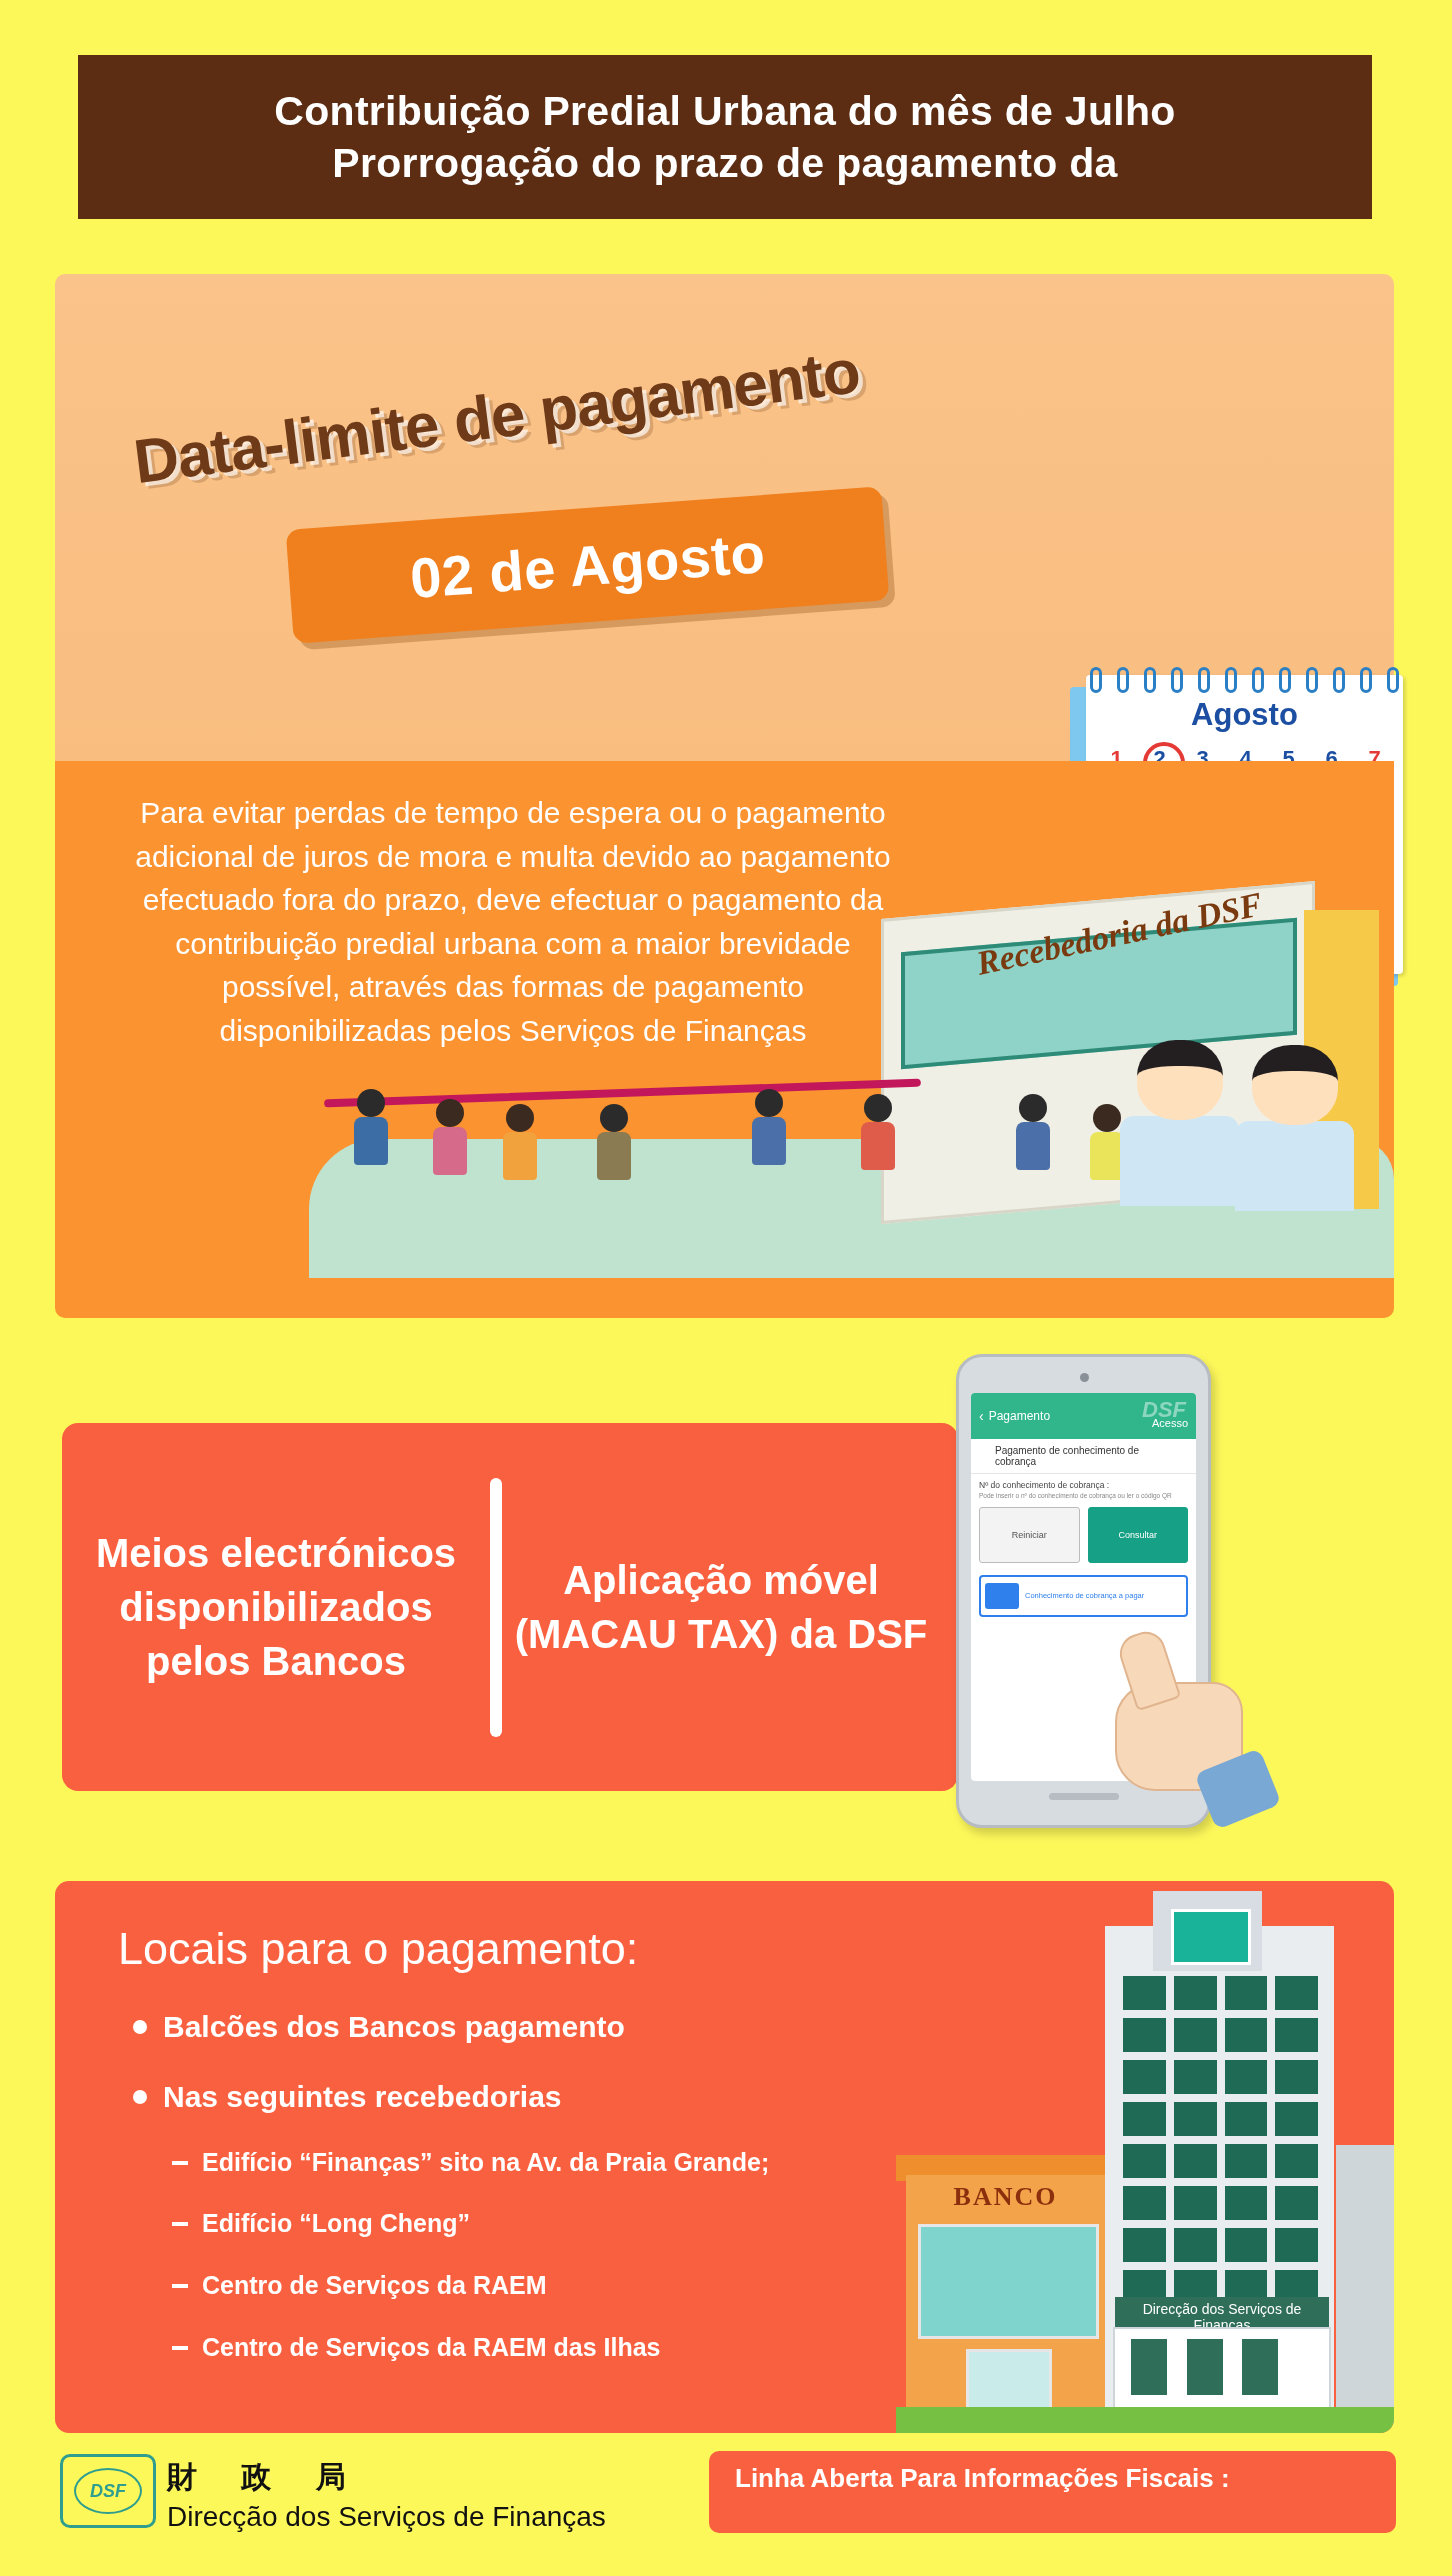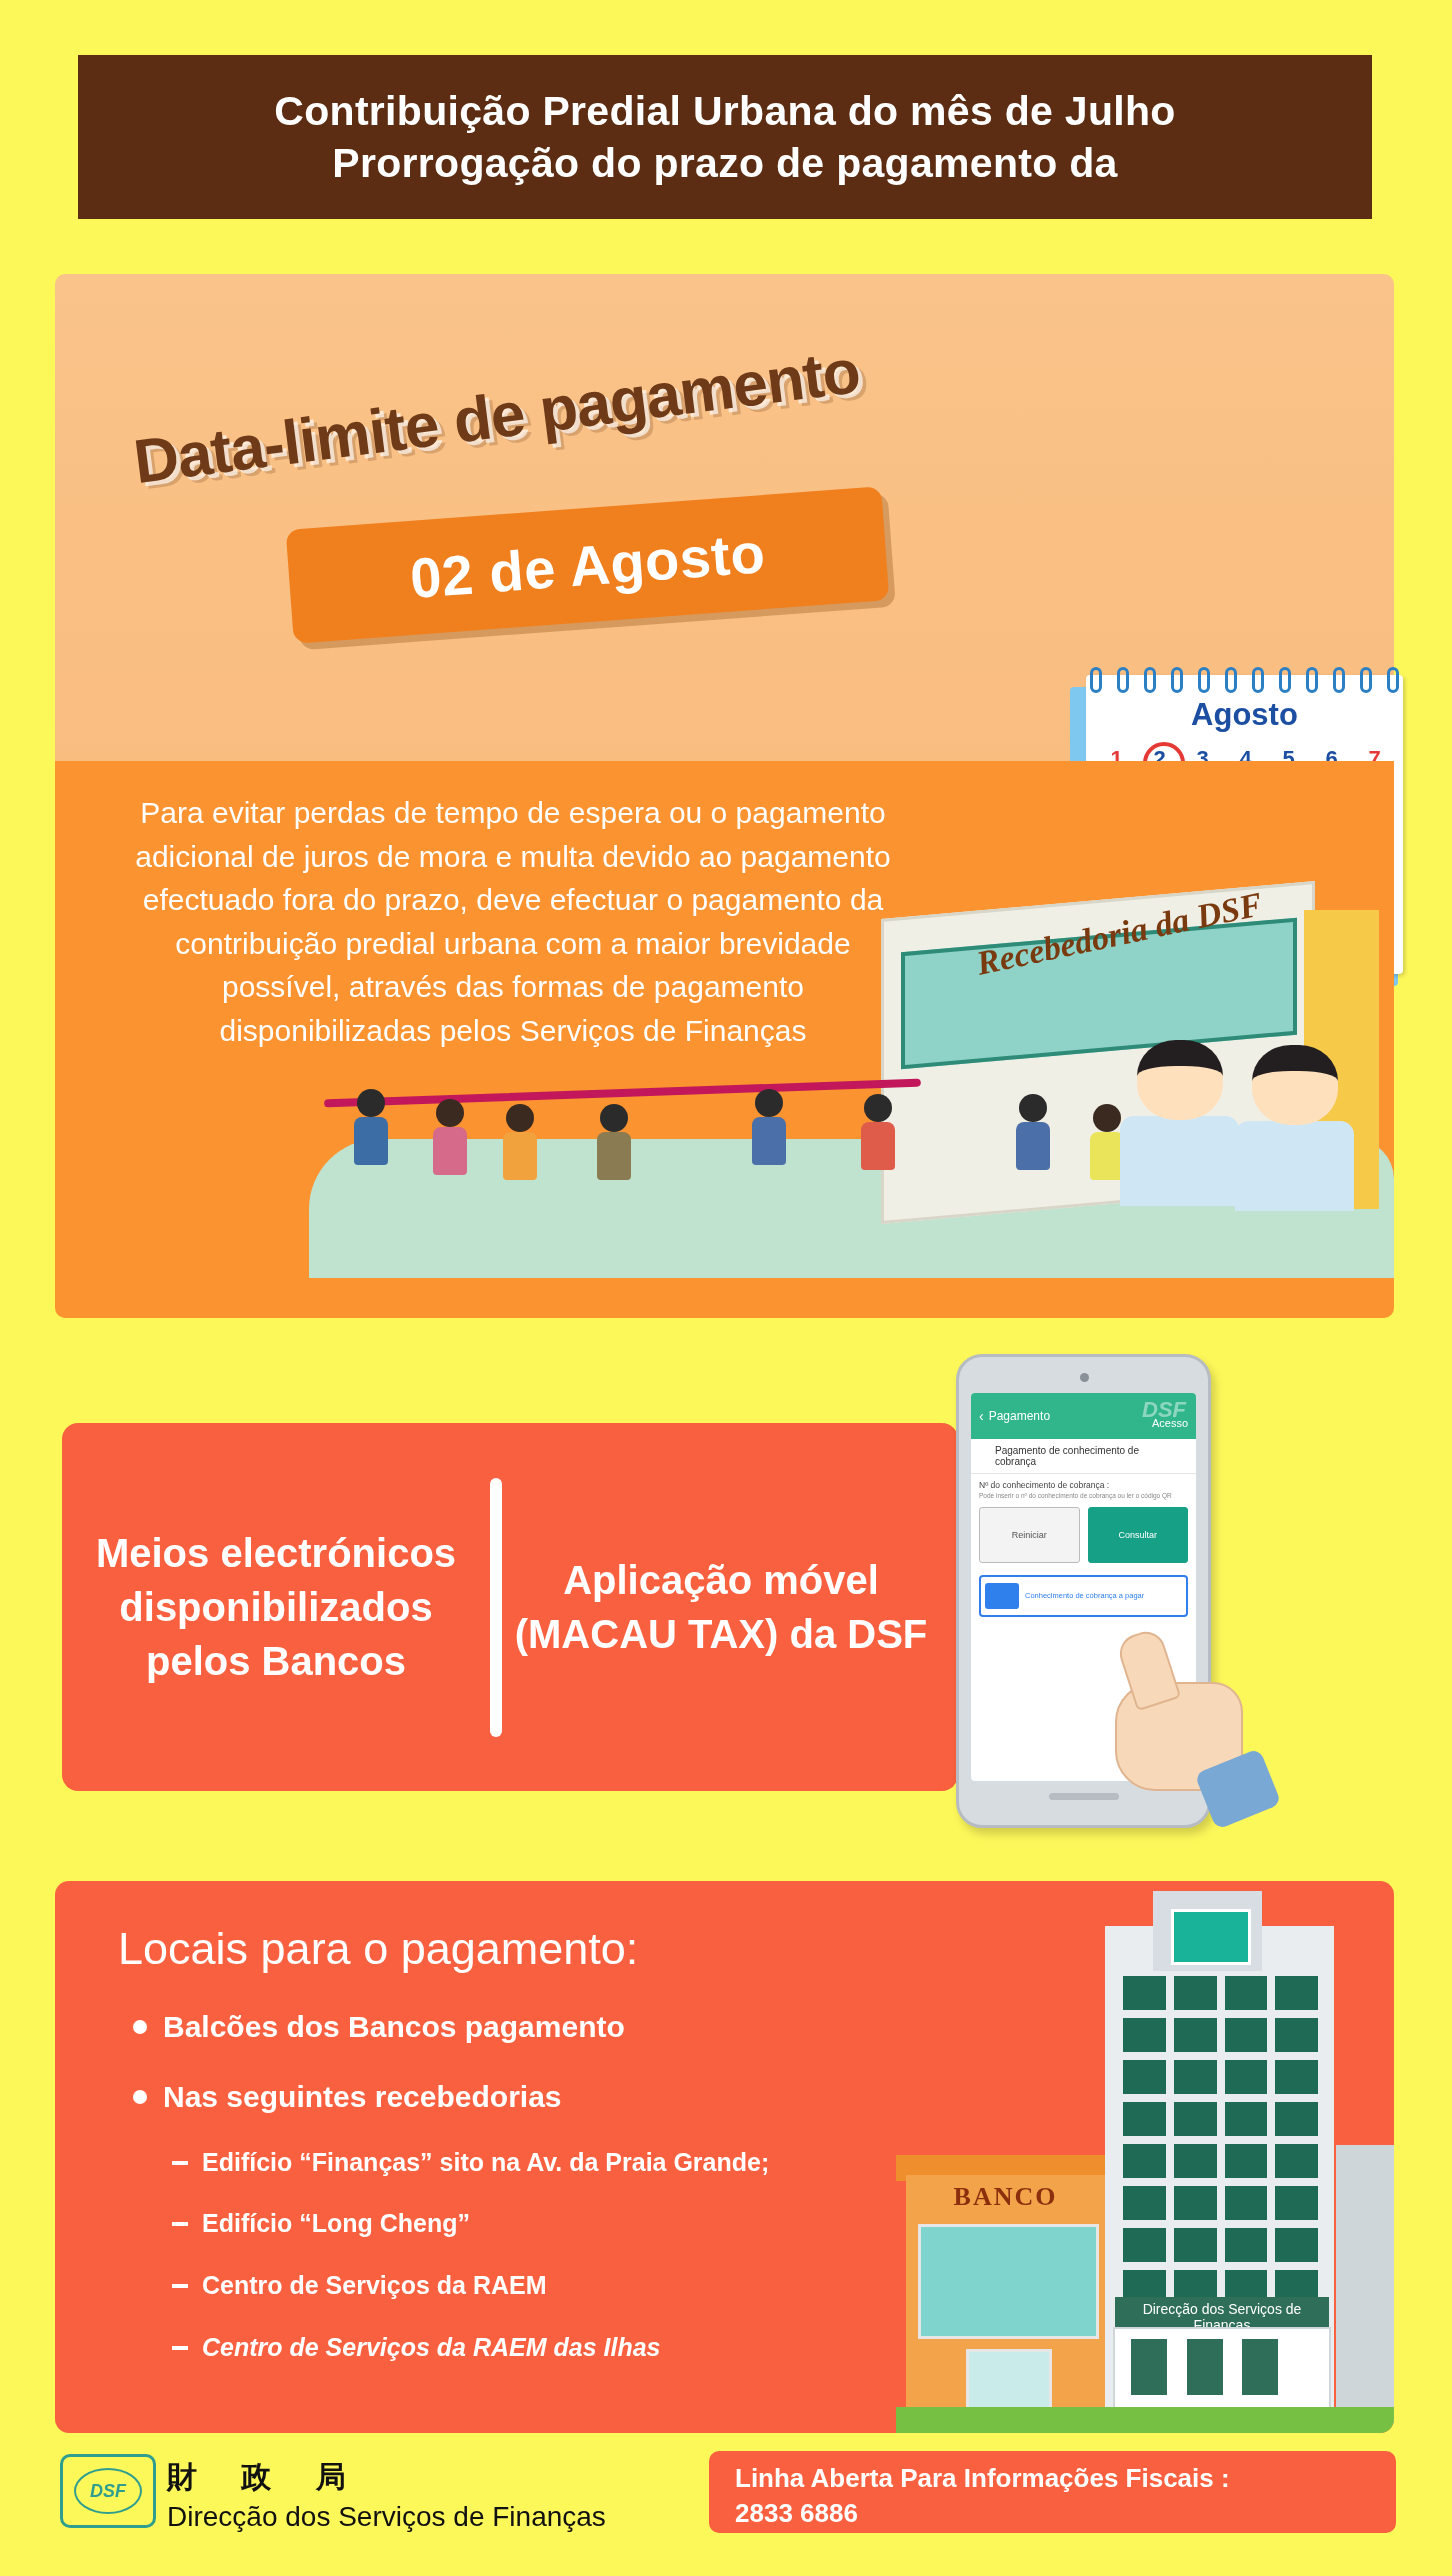--- a/index.html
+++ b/index.html
@@ -926,29 +926,28 @@
     <span>Edifício “Finanças” sito na Av. da Praia Grande;</span>
   </div>
   <div class="dash-row" style="top:328px;">
     <span class="dash-mark"></span>
     <span>Edifício “Long Cheng”</span>
   </div>
   <div class="dash-row" style="top:390px;">
     <span class="dash-mark"></span>
     <span>Centro de Serviços da RAEM</span>
   </div>
-  <div class="dash-row" style="top:452px;font-style:italic;">
+  <div class="dash-row" style="top:452px;">
     <span class="dash-mark"></span>
     <span>Centro de Serviços da RAEM das Ilhas</span>
   </div>
 </div>
 
 <div class="footer-logo">
   <div class="footer-logo-inner">DSF</div>
 </div>
 <div class="footer-cn">財 政 局</div>
 <div class="footer-pt">Direcção dos Serviços de Finanças</div>
 
 <div class="hotline">
   <div class="hotline-line">Linha Aberta Para Informações Fiscais :</div>
-  <div class="hotline-line">2833 6886</div>
 </div>
 
 
 </body></html>

